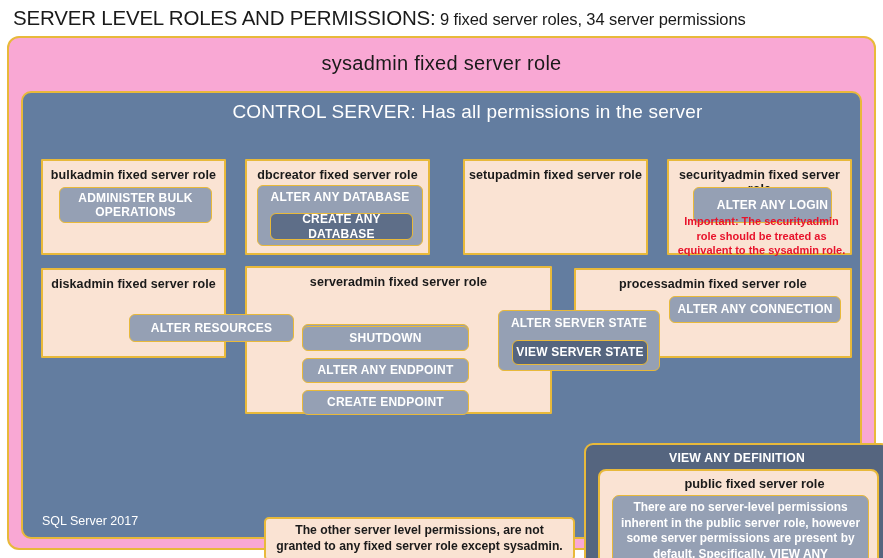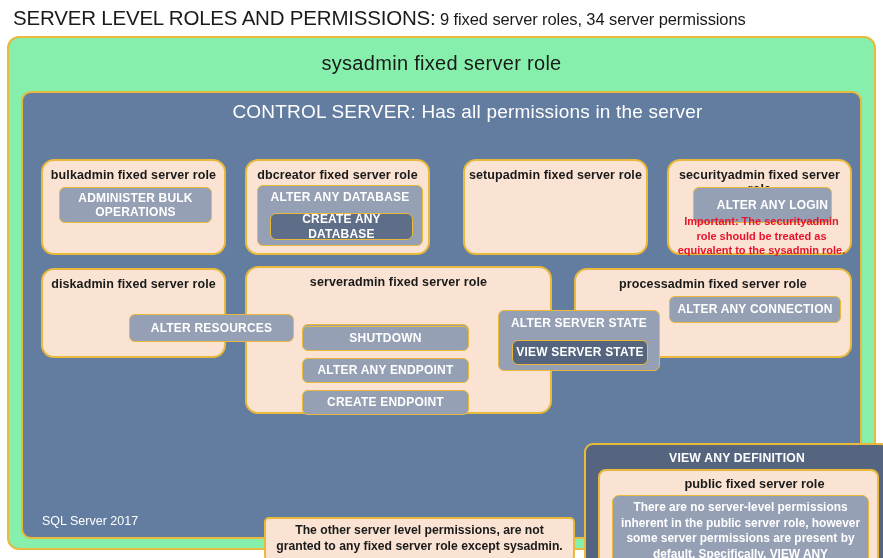--- a/index.html
+++ b/index.html
@@ -38,21 +38,21 @@
   }
 
   
   #sysadmin-panel {
     position: absolute;
     left: 7px;
     top: 36px;
     width: 869px;
     height: 514px;
     box-sizing: border-box;
-    background: #86efac;
+    background: #f9a8d4;
     border: 2px solid #e8b93a;
     border-radius: 12px;
   }
   #sysadmin-title {
     position: absolute;
     left: 0;
     top: 14px;
     width: 100%;
     text-align: center;
     font-size: 20px;
@@ -91,21 +91,21 @@
     color: #ffffff;
     margin-top: 28px;
   }
 
   
   .role-card {
     position: absolute;
     box-sizing: border-box;
     background: #fae3d3;
     border: 2px solid #e8b93a;
-    border-radius: 13px;
+    border-radius: 1px;
   }
   .role-card-title {
     position: absolute;
     left: 0;
     top: 7px;
     width: 100%;
     text-align: center;
     font-size: 12.5px;
     font-weight: bold;
     color: #1a1a1a;

